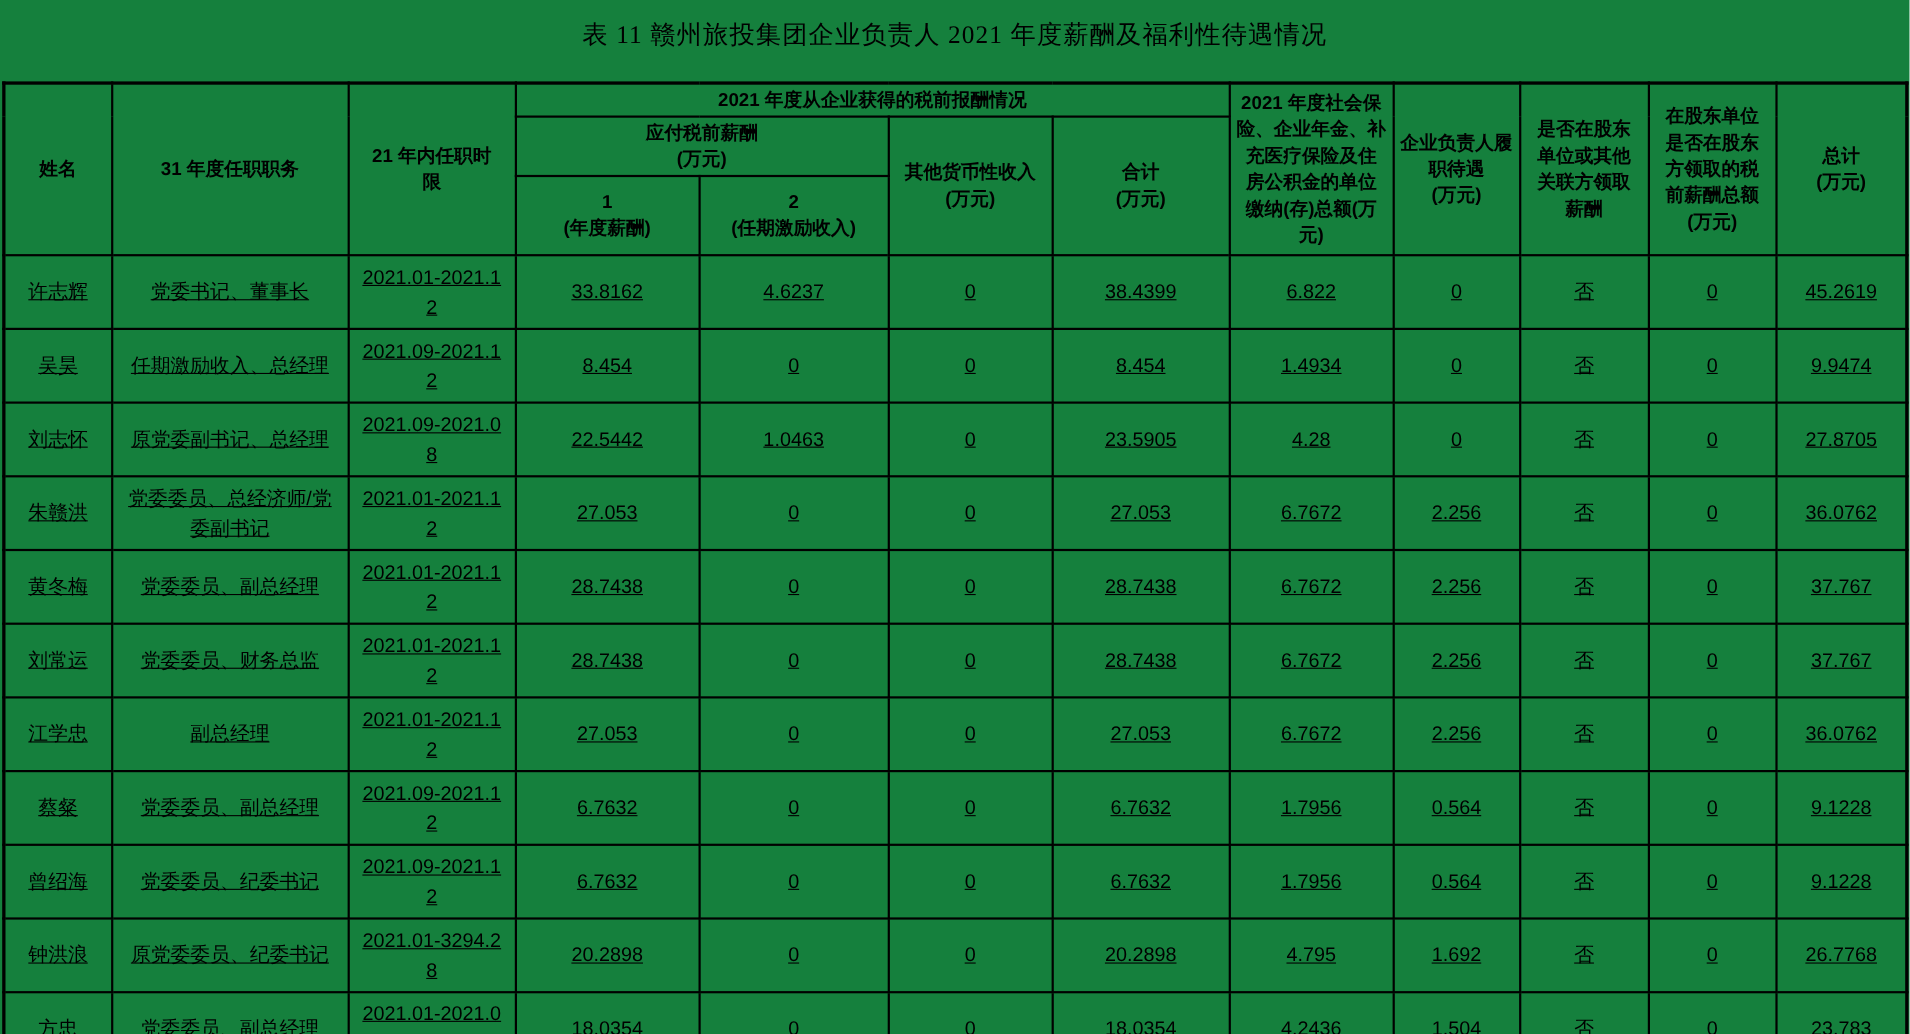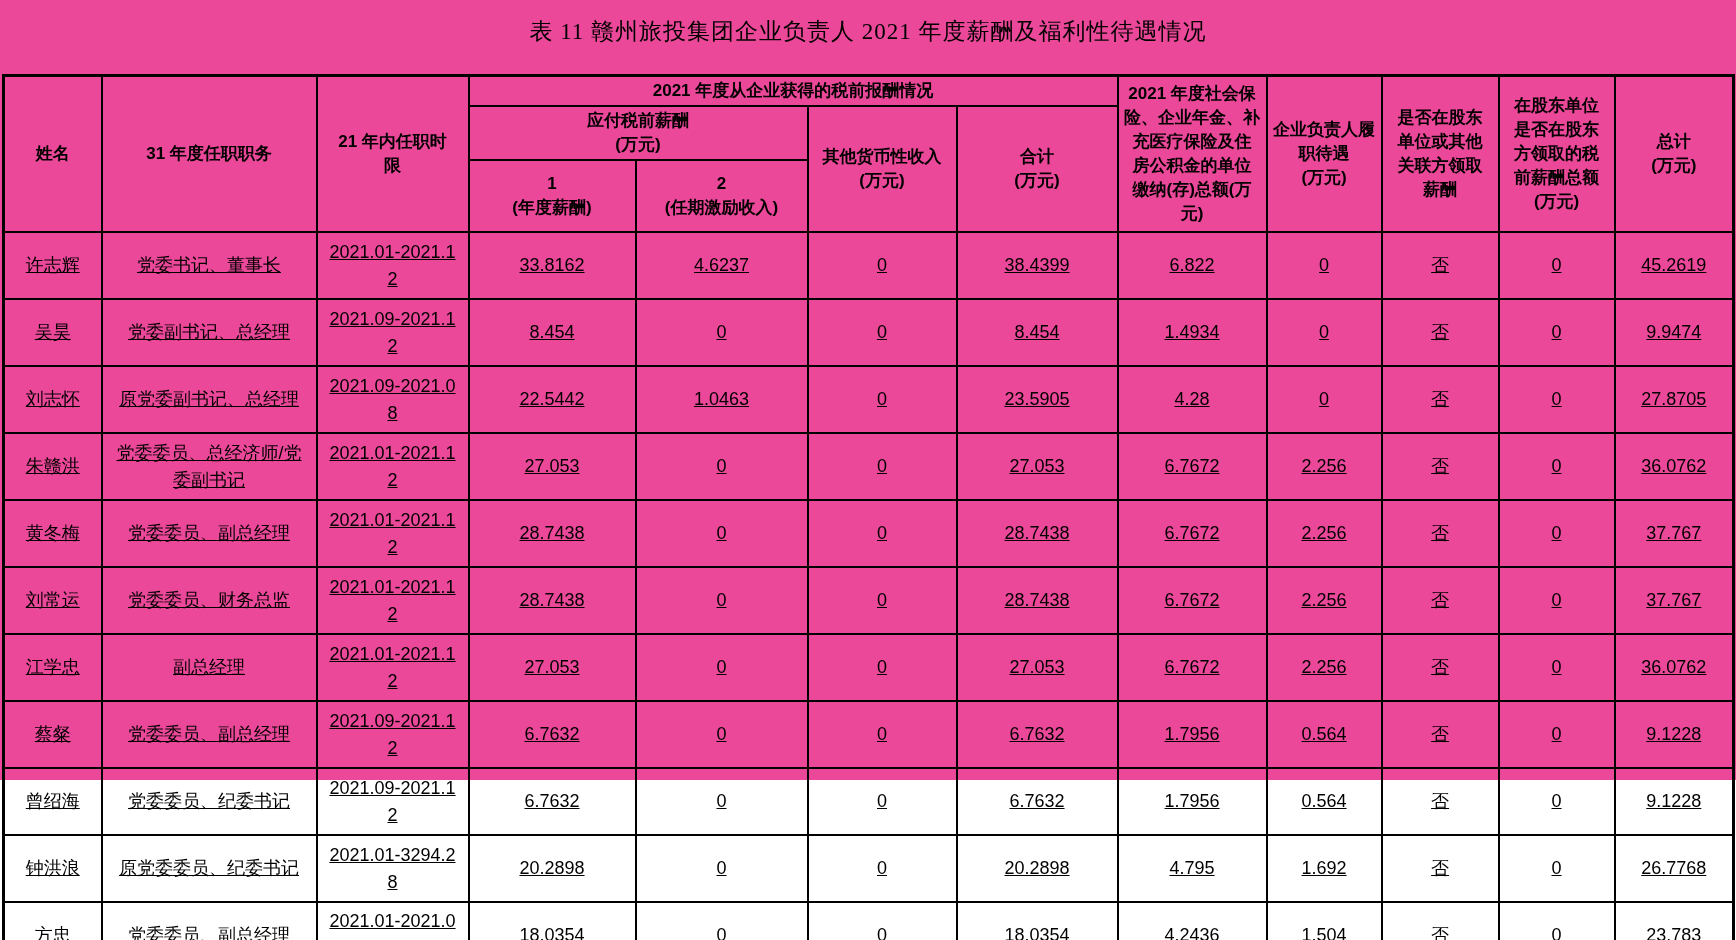--- a/index.html
+++ b/index.html
@@ -1,18 +1,18 @@
 <!DOCTYPE html>
 <html><head>
 <meta charset="utf-8">
 <style>
   html,body{margin:0;padding:0;background:#fff;}
   body{width:1736px;height:940px;overflow:hidden;color:#000;
        font-family:"Liberation Sans","DejaVu Sans",sans-serif;}
-  .page{position:relative;width:1736px;height:780px;background:#ec4899;}
+  .page{position:relative;width:1736px;height:940px;background:#15803d;}
   .doc-title{position:absolute;top:16px;left:0;width:1736px;text-align:center;
        font-family:"Liberation Serif","DejaVu Serif",serif;font-size:23px;
        letter-spacing:1px;white-space:nowrap;}
   table.salary{position:absolute;left:2px;top:74px;width:1730px;
        border-collapse:collapse;table-layout:fixed;
        border:3px solid #000;}
   .salary th,.salary td{border:2px solid #000;text-align:center;vertical-align:middle;
        padding:2px 4px;overflow:hidden;}
   .salary th{font-weight:bold;font-size:17px;line-height:24px;
        white-space:pre-line;word-break:break-all;}
@@ -97,21 +97,21 @@
     <td>0</td>
     <td>38.4399</td>
     <td>6.822</td>
     <td>0</td>
     <td>否</td>
     <td>0</td>
     <td>45.2619</td>
   </tr>
         <tr>
     <td class="name">吴昊</td>
-    <td class="pos">党委副书记、总经理</td>
+    <td class="pos">任期激励收入、总经理</td>
     <td class="term">2021.09-2021.12</td>
     <td>8.454</td>
     <td>0</td>
     <td>0</td>
     <td>8.454</td>
     <td>1.4934</td>
     <td>0</td>
     <td>否</td>
     <td>0</td>
     <td>9.9474</td>

